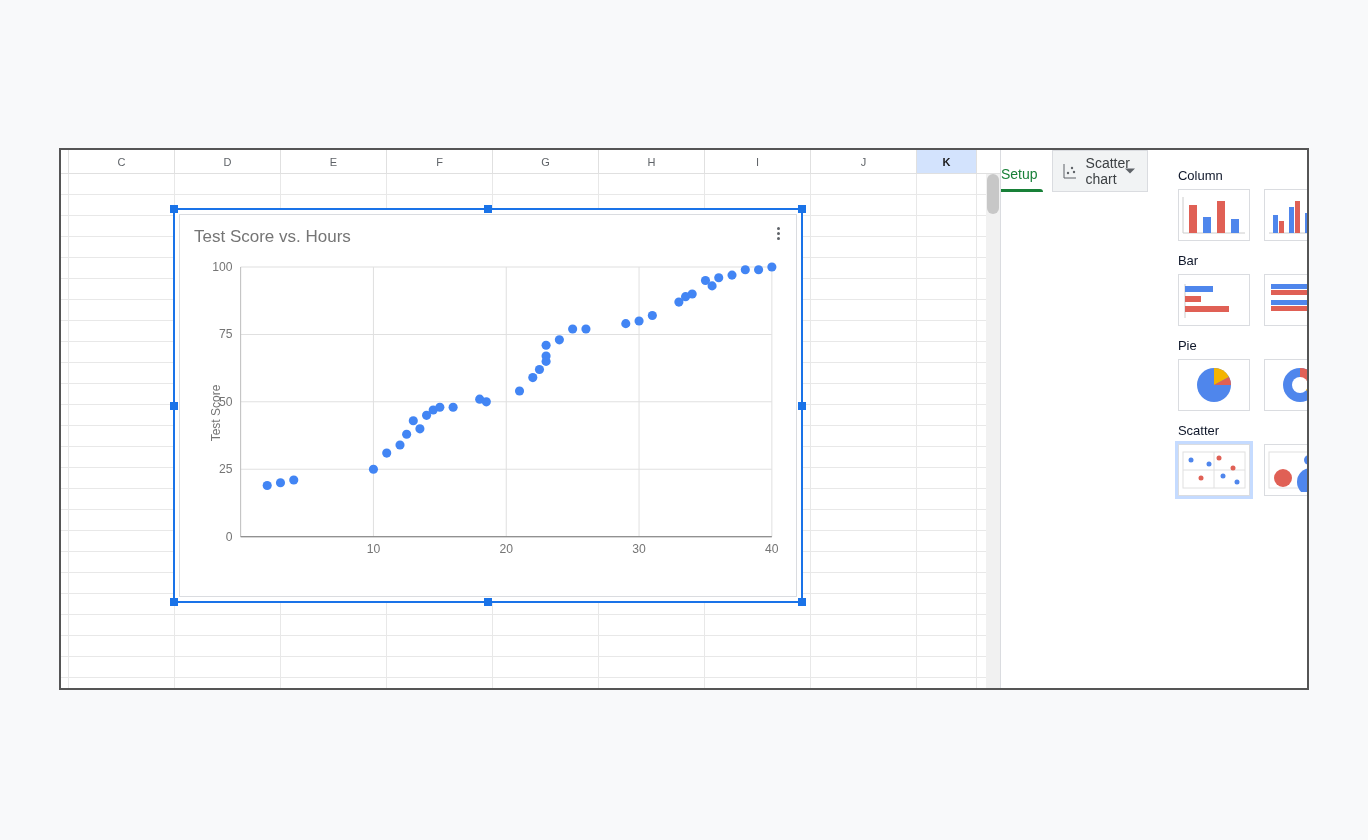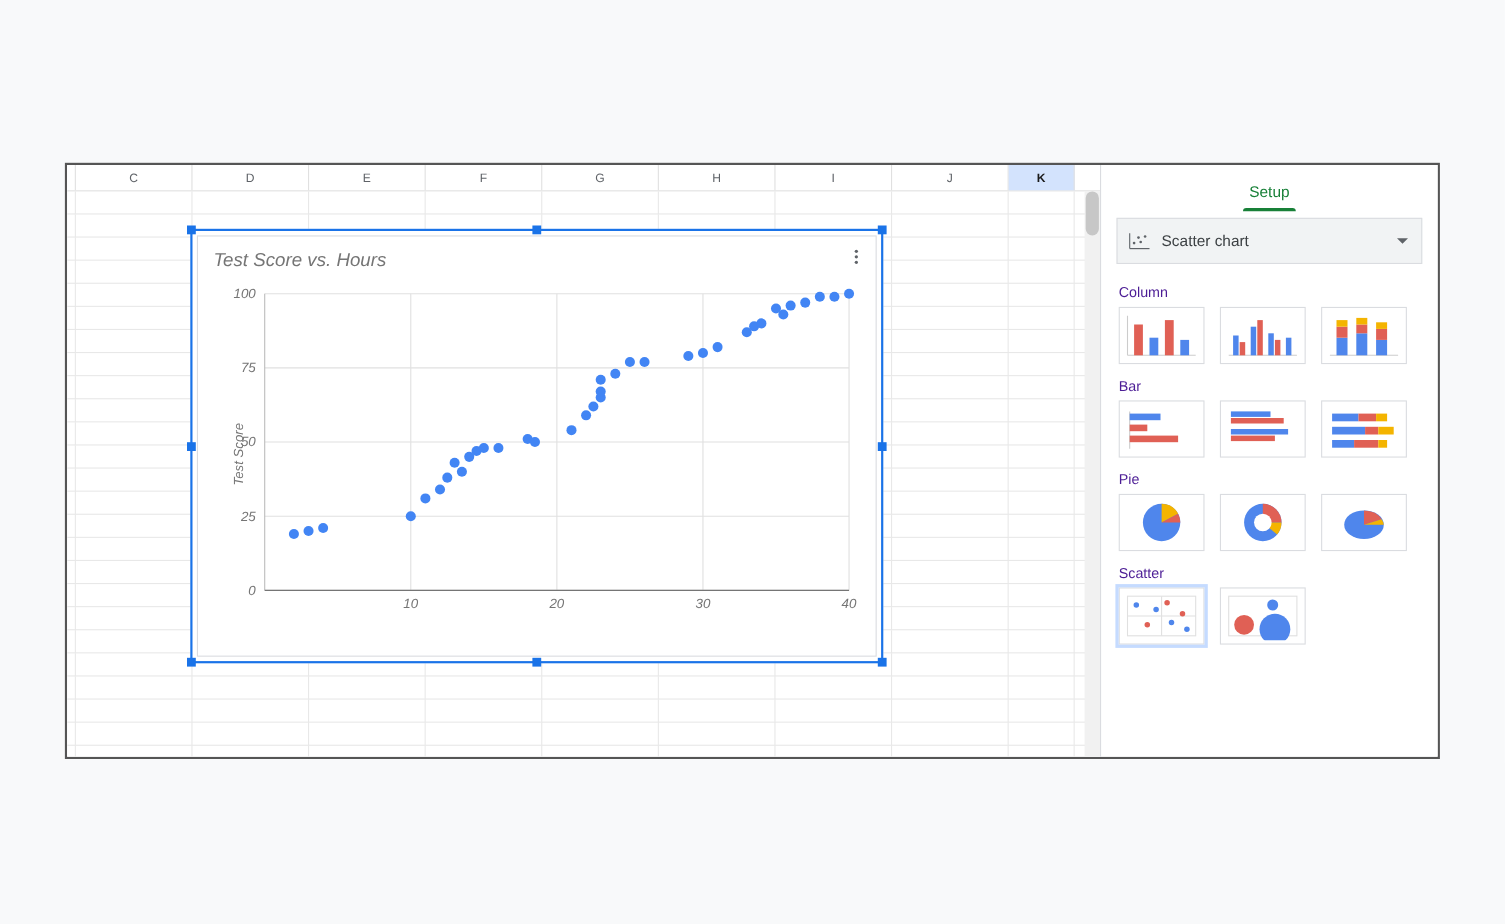--- a/index.html
+++ b/index.html
@@ -64,21 +64,20 @@
   .grid-row .gcell.first{width:8px;}
   
   .chart-object {
     position: absolute;
     left: 112px;
     top: 58px;
     width: 630px;
     height: 395px;
     background: #fff;
     border: 2px solid #1a73e8;
-    font-style: italic;
   }
   .handle {
     position: absolute;
     width: 8px; height: 8px;
     background: #1a73e8;
   }
   .handle.tl{left:-5px;top:-5px;}
   .handle.tm{left:calc(50% - 4px);top:-5px;}
   .handle.tr{right:-5px;top:-5px;}
   .handle.ml{left:-5px;top:calc(50% - 4px);}
@@ -125,21 +124,21 @@
   }
   .scroll-thumb{
     position:absolute; right:1px; top:0; width:12px; height:40px;
     background:#c7c7c7; border-radius:6px;
   }
   
   .side-panel {
     width: 307px;
     border-left: 1px solid #dadce0;
     background: #fff;
-    display:flex; flex-direction:column;
+    display:flex; 
     overflow:hidden;
   }
   .tabs {
     display:flex; height:48px;
   }
   .tab {
     flex:1; display:flex; align-items:center; justify-content:center;
     font-size:14px; color:#5f6368; cursor:pointer;
     position:relative;
   }
@@ -166,21 +165,21 @@
     font-size:14px; color:#3c4043; margin-left:10px;
   }
   .chart-type-select .caret{
     position:absolute; right:12px; top:50%; transform:translateY(-50%);
     width:0;height:0;border-left:5px solid transparent;border-right:5px solid transparent;border-top:5px solid #5f6368;
   }
   .thumbs-wrap{
     padding: 6px 16px; overflow:auto;
   }
   .cat-label{
-    font-size:13px; color:#4c1d95; margin:12px 0 6px 0;
+    font-size:13px; color:#0f172a; margin:12px 0 6px 0;
   }
   .thumb-row{ display:flex; gap:14px;}
   .thumb{
     width:78px; height:52px; border:1px solid #dadce0; background:#fff;
     display:flex; align-items:center; justify-content:center; cursor:pointer;
     position:relative;
   }
   .thumb.selected{ outline:3px solid #c5dbff; outline-offset:0; }
   .thumb svg{ width:70px; height:44px; }
 </style>

